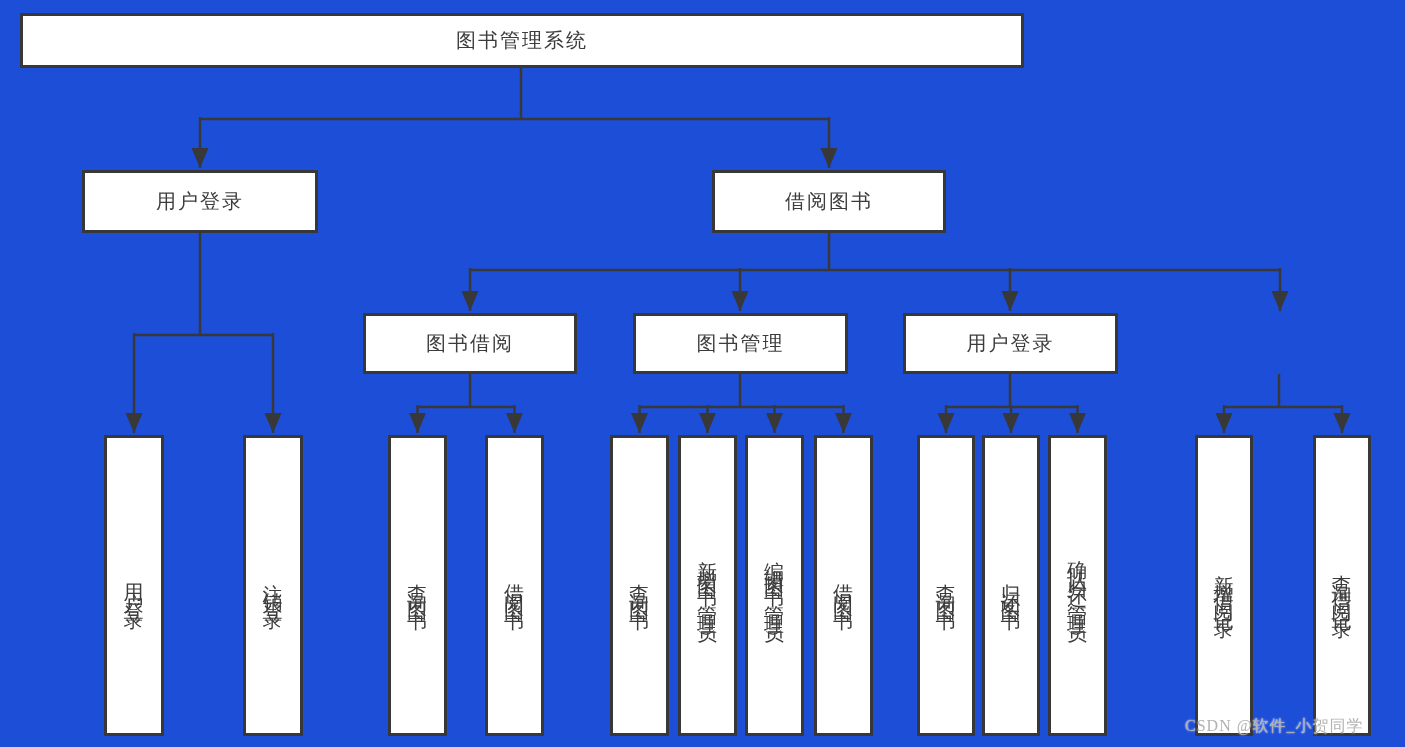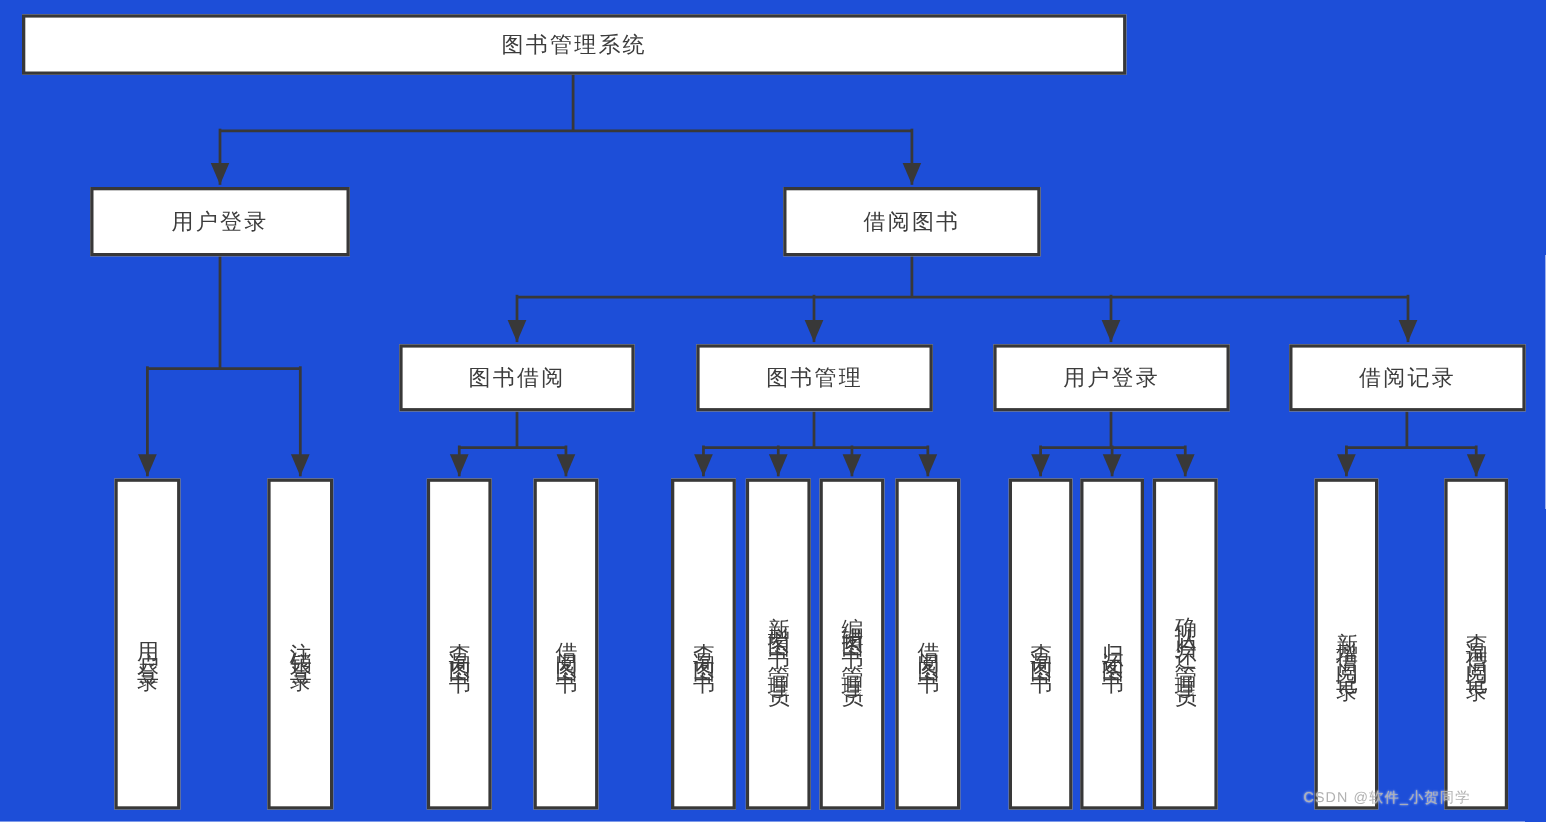--- a/index.html
+++ b/index.html
@@ -35,25 +35,26 @@
     writing-mode:vertical-rl;
     text-orientation:mixed;
     font-size:20px;
     letter-spacing:9px;
     line-height:1;
   }
   .watermark{
     position:absolute;
     left:1185px;top:716px;
     z-index:4;
-    font-size:13px;
+    font-size:16px;
     letter-spacing:1px;
     color:#b2b2b2;
     text-shadow:0 0 2px #ffffff;
     white-space:nowrap;
+    font-family:Liberation Serif, serif;
   }
 </style>
 </head>
 <body>
 
 <div class="canvas">
 
   <svg class="connectors" width="1405" height="747" viewBox="0 0 1405 747">
     <defs>
       <marker id="arw" markerWidth="22" markerHeight="20" refX="20" refY="10" orient="auto" markerUnits="userSpaceOnUse">
@@ -115,23 +116,20 @@
 
   <div class="node" style="left:363px;top:313px;width:214px;height:61px">
     <span class="hlabel">图书借阅</span>
   </div>
   <div class="node" style="left:633px;top:313px;width:215px;height:61px">
     <span class="hlabel">图书管理</span>
   </div>
   <div class="node" style="left:903px;top:313px;width:215px;height:61px">
     <span class="hlabel">用户登录</span>
   </div>
-  <div class="node" style="left:1172px;top:313px;width:215px;height:61px">
-    <span class="hlabel">借阅记录</span>
-  </div>
 
   <div class="node leaf" style="left:104px;width:60px">
     <span class="vlabel">用户登录</span>
   </div>
   <div class="node leaf" style="left:243px;width:60px">
     <span class="vlabel">注销登录</span>
   </div>
 
   <div class="node leaf" style="left:388px;width:59px">
     <span class="vlabel">查询图书</span>

